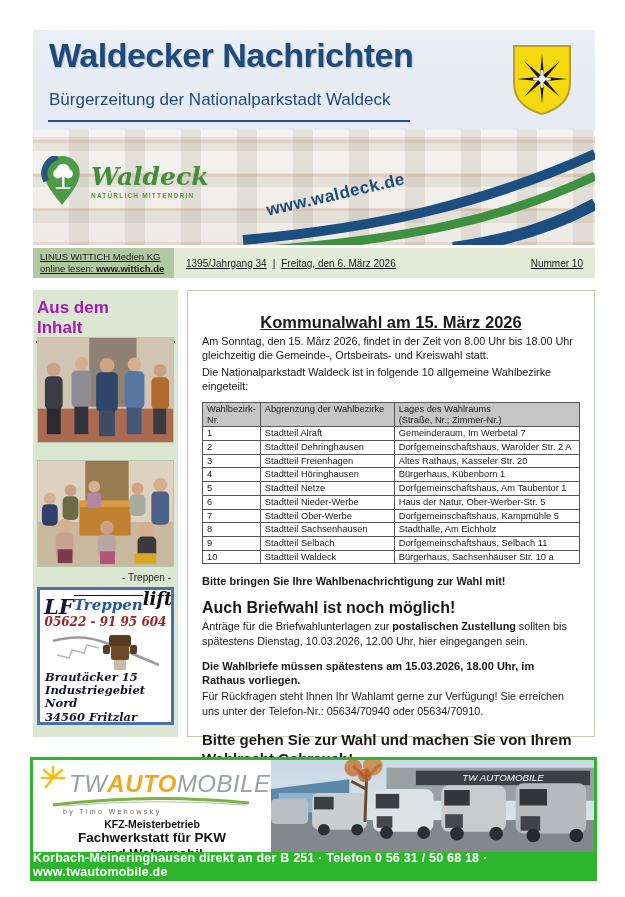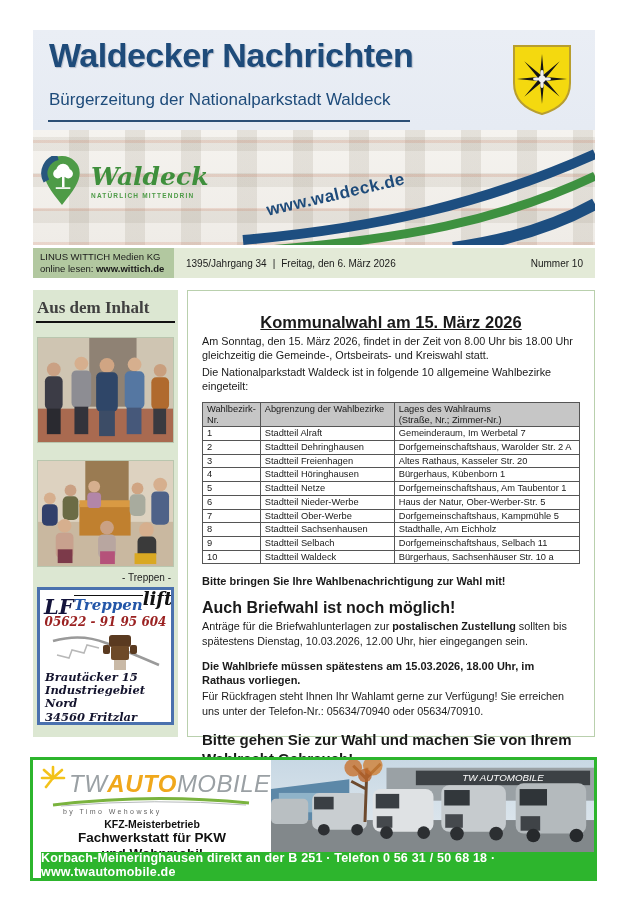--- a/index.html
+++ b/index.html
@@ -26,30 +26,30 @@
   .arcs{position:absolute;right:0;bottom:0;}
   .banner-url{position:absolute;left:232px;top:55px;font-size:17px;font-weight:bold;
     color:#1e4b7a;transform:rotate(-13deg);letter-spacing:.5px;}
   .city-logo{position:absolute;left:8px;top:26px;display:flex;align-items:center;}
   .city-logo-text{margin-left:8px;}
   .city-logo-name{font-family:"DejaVu Serif",serif;font-style:italic;font-weight:bold;
     font-size:25px;color:#3f8f3c;line-height:1;}
   .city-logo-tagline{font-size:6.5px;font-weight:bold;color:#4e9b47;letter-spacing:1.2px;margin-top:3px;}
 
   
-  .infobar{position:absolute;left:33px;top:248px;width:562px;height:30px;display:flex;font-size:9.5px;color:#1a1a1a;}
+  .infobar{position:absolute;left:33px;top:248px;width:562px;height:30px;display:flex;font-size:9.5px;color:#1a1a1a;text-decoration:underline;}
   .infobar-left{width:127px;background:#b2c8a0;padding:3px 7px;line-height:1.25;}
   .infobar-right{flex:1;background:#e3ead7;display:flex;align-items:center;
     justify-content:space-between;padding:0 12px;font-size:10px;}
   .infobar-sep{margin:0 6px;}
   .bold{font-weight:bold;}
 
   
   .sidebar{position:absolute;left:33px;top:290px;width:145px;height:447px;background:#dce7d2;}
-  .sidebar-heading{font-size:17px;font-weight:bold;color:#404040;padding:8px 20px 3px 4px;font-family:Liberation Serif, serif;}
+  .sidebar-heading{font-size:17px;font-weight:bold;color:#a21caf;padding:8px 20px 3px 4px;}
   .sidebar-rule{margin:0 3px;height:2px;background:#111;}
   .sidebar-photo{position:absolute;left:4px;width:137px;border:1px solid #b9c6ae;box-sizing:border-box;}
   .photo1{top:47px;height:106px;}
   .photo2{top:170px;height:107px;}
   .anzeigen{position:absolute;right:7px;top:282px;font-size:10px;color:#222;}
   .stairlift-ad{position:absolute;left:4px;top:297px;width:137px;height:138px;background:#fff;
     border:3px solid #4a71ae;box-sizing:border-box;font-family:"DejaVu Serif",serif;overflow:hidden;}
   .sl-brand{position:relative;padding:4px 2px 0 4px;white-space:nowrap;}
   .sl-lf{font-size:21px;font-style:italic;font-weight:bold;color:#14143c;}
   .sl-treppen{font-size:15px;font-style:italic;font-weight:bold;color:#2356a8;border-top:1px solid #111;
@@ -84,21 +84,21 @@
   .sun-icon{position:absolute;left:7px;top:5px;}
   .tw-brand{margin:10px 0 0 36px;font-style:italic;font-size:24px;letter-spacing:.5px;white-space:nowrap;}
   .tw-gray{color:#9aa0a4;}
   .tw-orange{color:#f0a81c;font-weight:bold;}
   .tw-swoosh{display:block;margin:-3px 0 0 18px;}
   .tw-byline{font-size:7px;letter-spacing:2.4px;color:#666;margin:1px 0 3px 30px;}
   .tw-line1{text-align:center;font-size:10.5px;font-weight:bold;color:#111;}
   .tw-line2,.tw-line3{text-align:center;font-size:13.5px;font-weight:bold;color:#111;line-height:1.15;}
   .ad-photo{flex:1;position:relative;overflow:hidden;}
   .ad-bar{height:26px;background:#2db52d;color:#fff;font-weight:bold;font-size:12.5px;
-    display:flex;align-items:center;justify-content:center;letter-spacing:.2px;margin-left:8px;}
+    display:flex;align-items:center;justify-content:center;letter-spacing:.2px;}
 </style>
 </head>
 <body>
 
 <div id="page">
 
   <div class="masthead">
     <div class="masthead-title">Waldecker Nachrichten</div>
     <div class="masthead-subtitle">Bürgerzeitung der Nationalparkstadt Waldeck</div>
     <div class="masthead-rule"></div>

